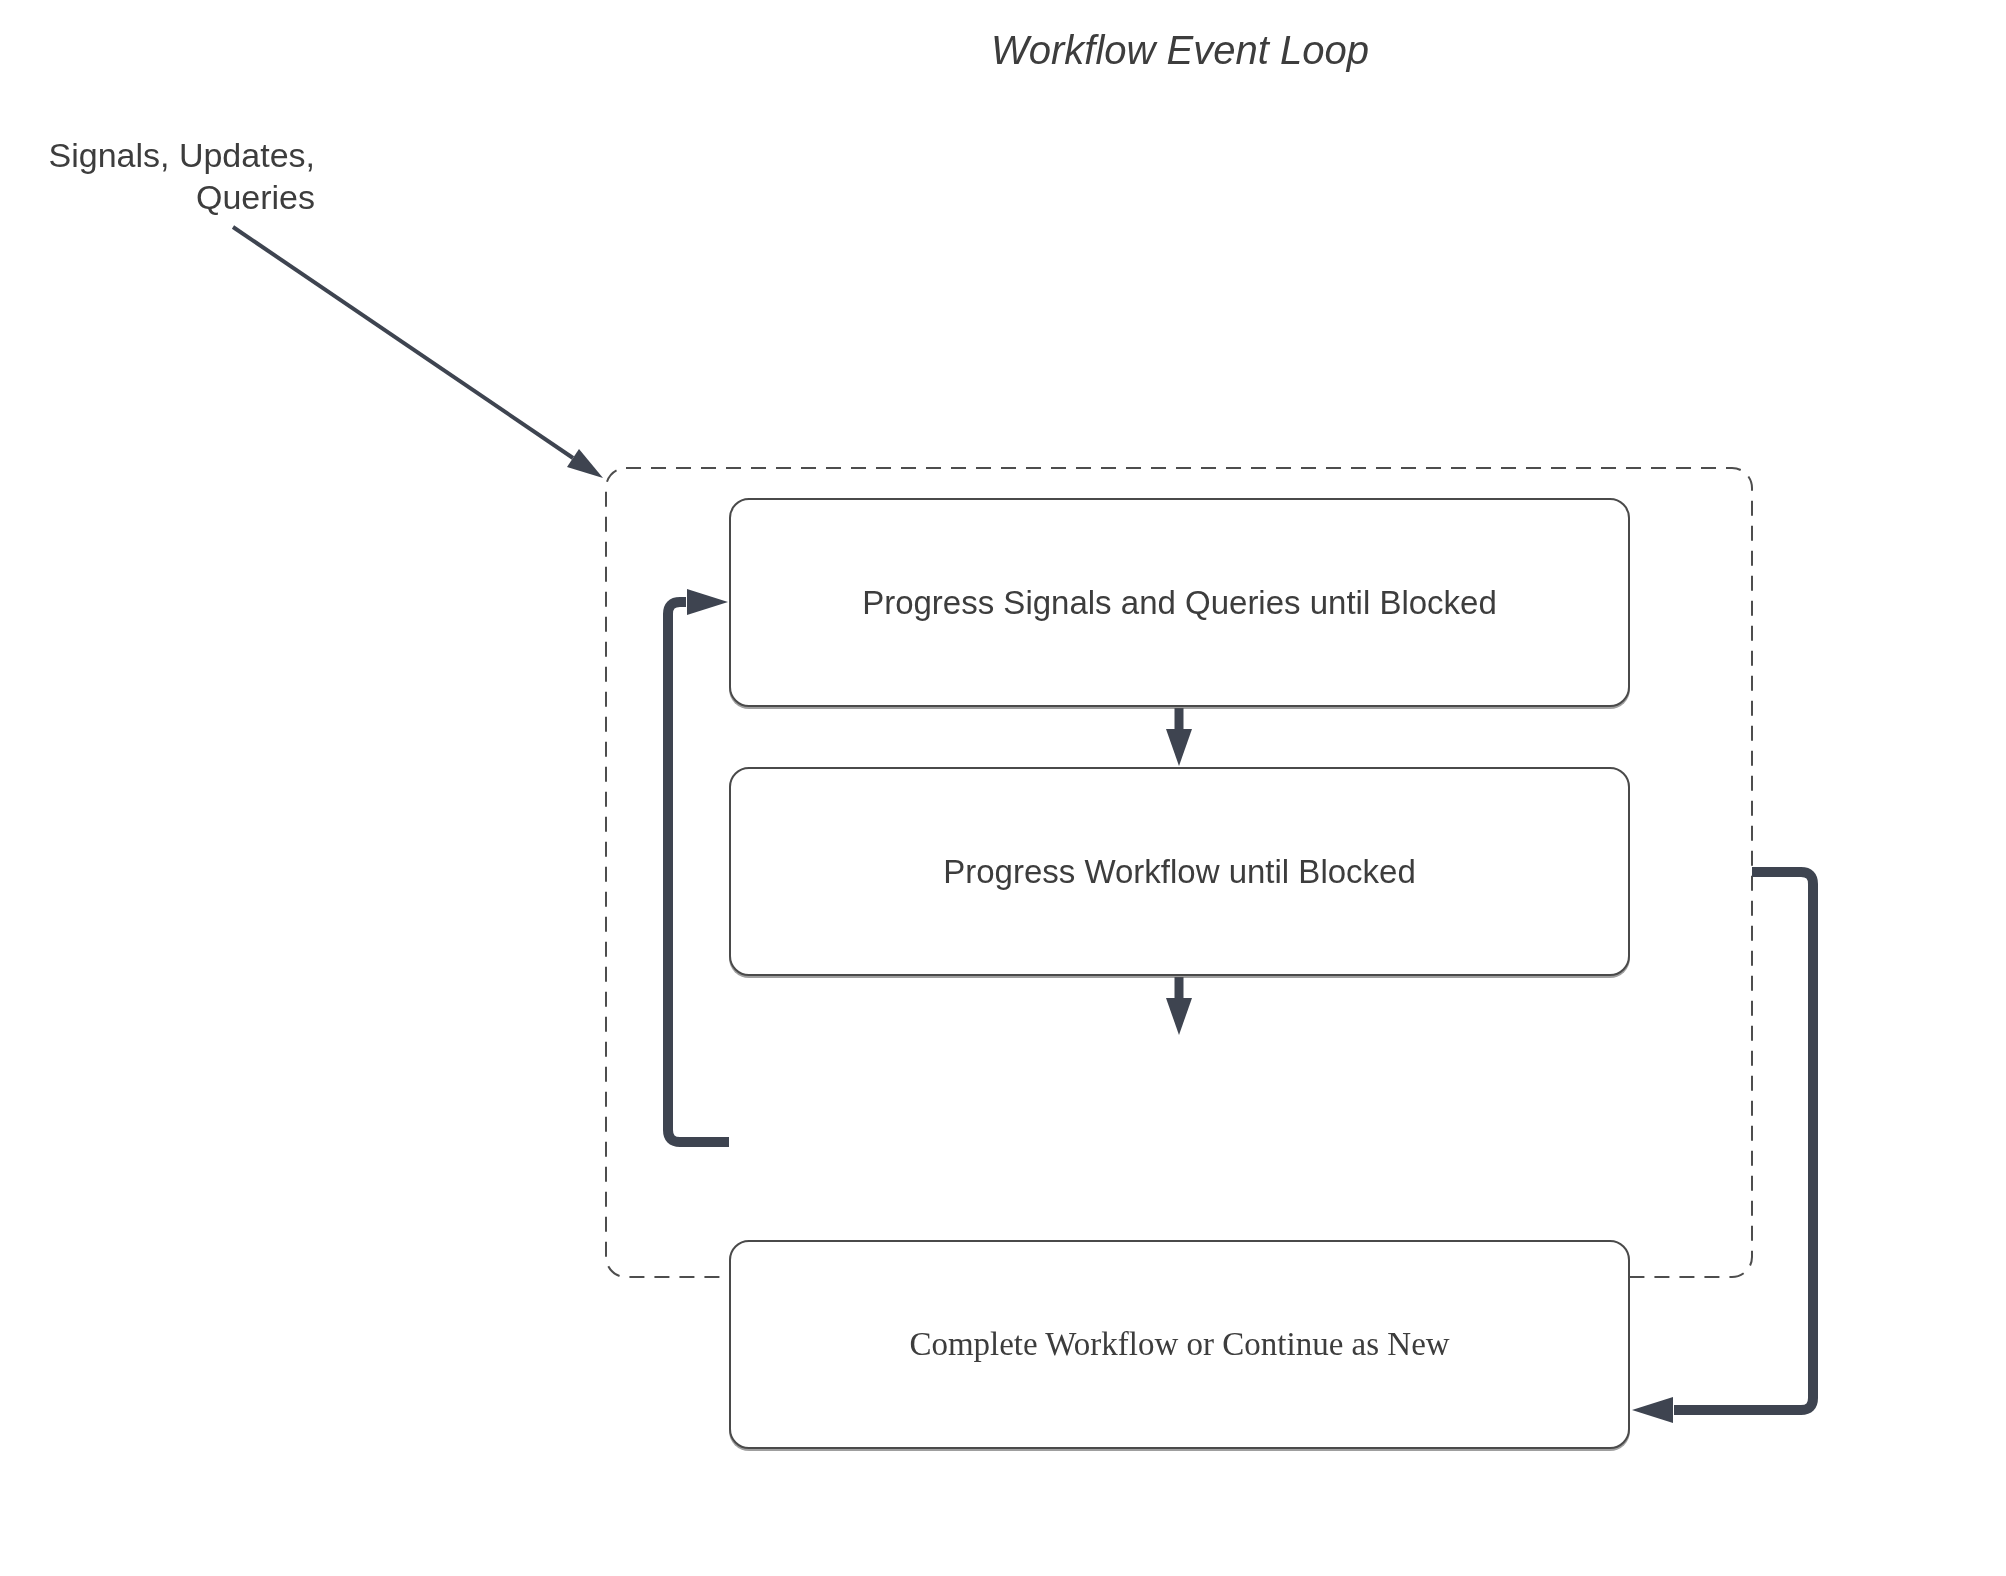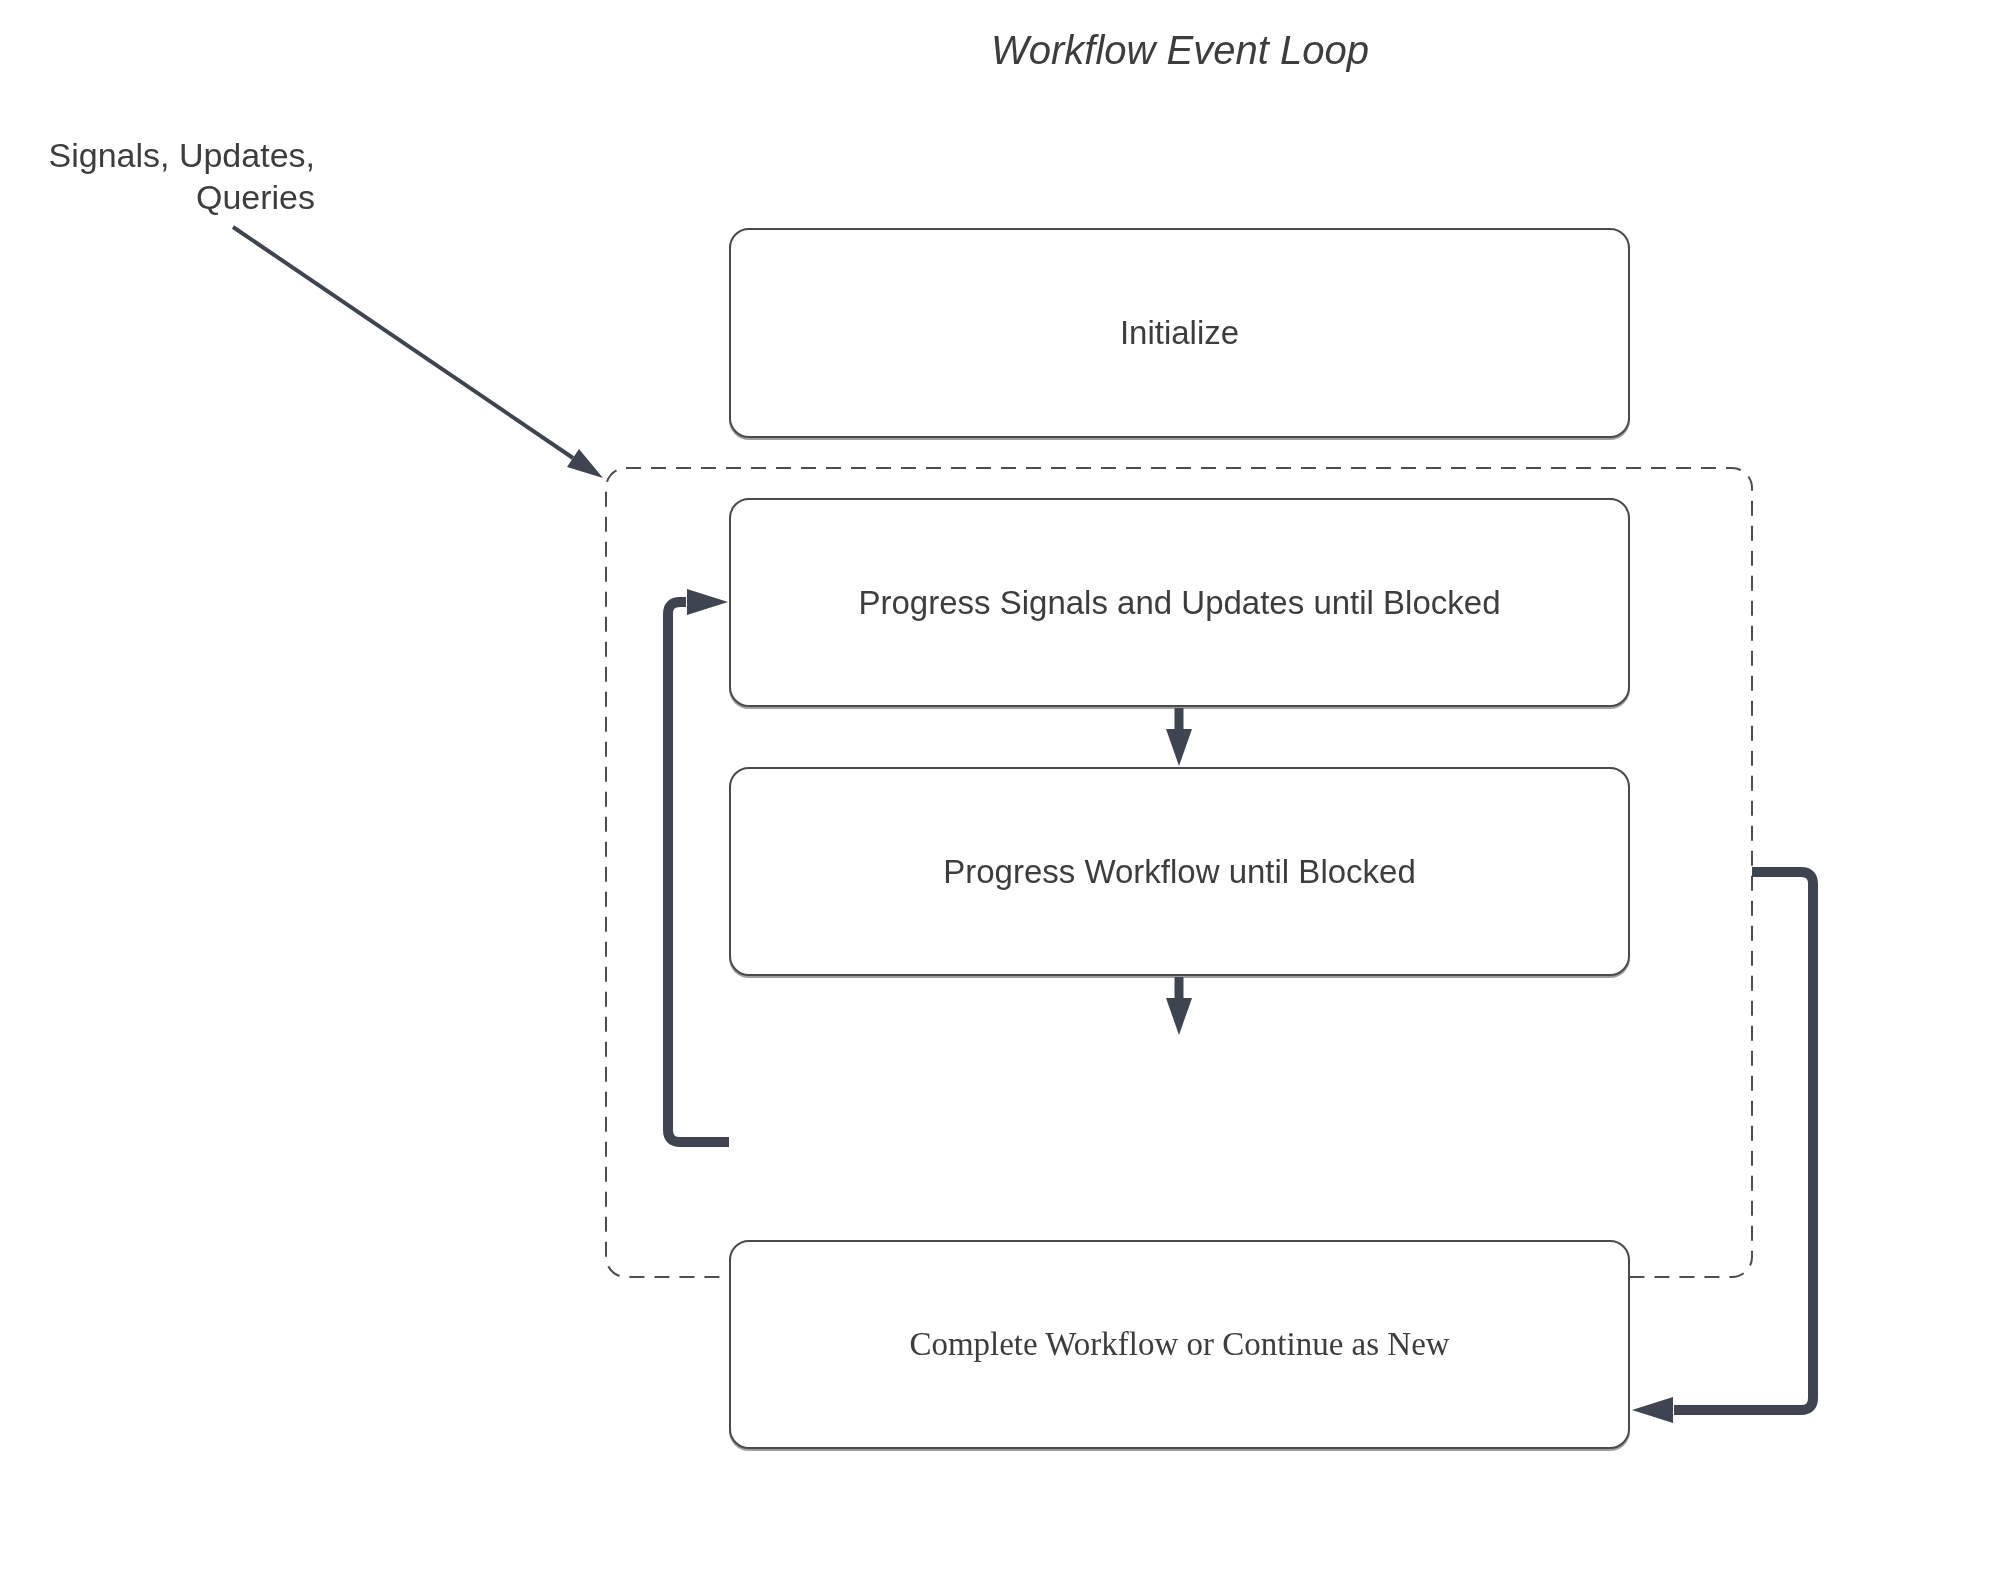--- a/index.html
+++ b/index.html
@@ -96,26 +96,23 @@
       <path d="M 729 1142 L 680 1142 Q 668 1142 668 1130 L 668 614 Q 668 602 680 602 L 686 602" fill="none" stroke="#3e4450" stroke-width="10"></path>
       <polygon points="728,602 687,589 687,615" fill="#3e4450"></polygon>
     </g>
 
     <g>
       <path d="M 1752 872 L 1801 872 Q 1813 872 1813 884 L 1813 1398 Q 1813 1410 1801 1410 L 1674 1410" fill="none" stroke="#3e4450" stroke-width="10"></path>
       <polygon points="1632,1410 1673,1397 1673,1423" fill="#3e4450"></polygon>
     </g>
   </svg>
 
-  <div class="node" id="node-initialize">
-    <span>Initialize</span>
-  </div>
 
   <div class="node" id="node-progress-signals">
-    <span>Progress Signals and Updates until Blocked</span>
+    <span>Progress Signals and Queries until Blocked</span>
   </div>
 
   <div class="node" id="node-progress-workflow">
     <span>Progress Workflow until Blocked</span>
   </div>
 
 
   <div class="node" id="node-complete-workflow">
     <span>Complete Workflow or Continue as New</span>
   </div>

